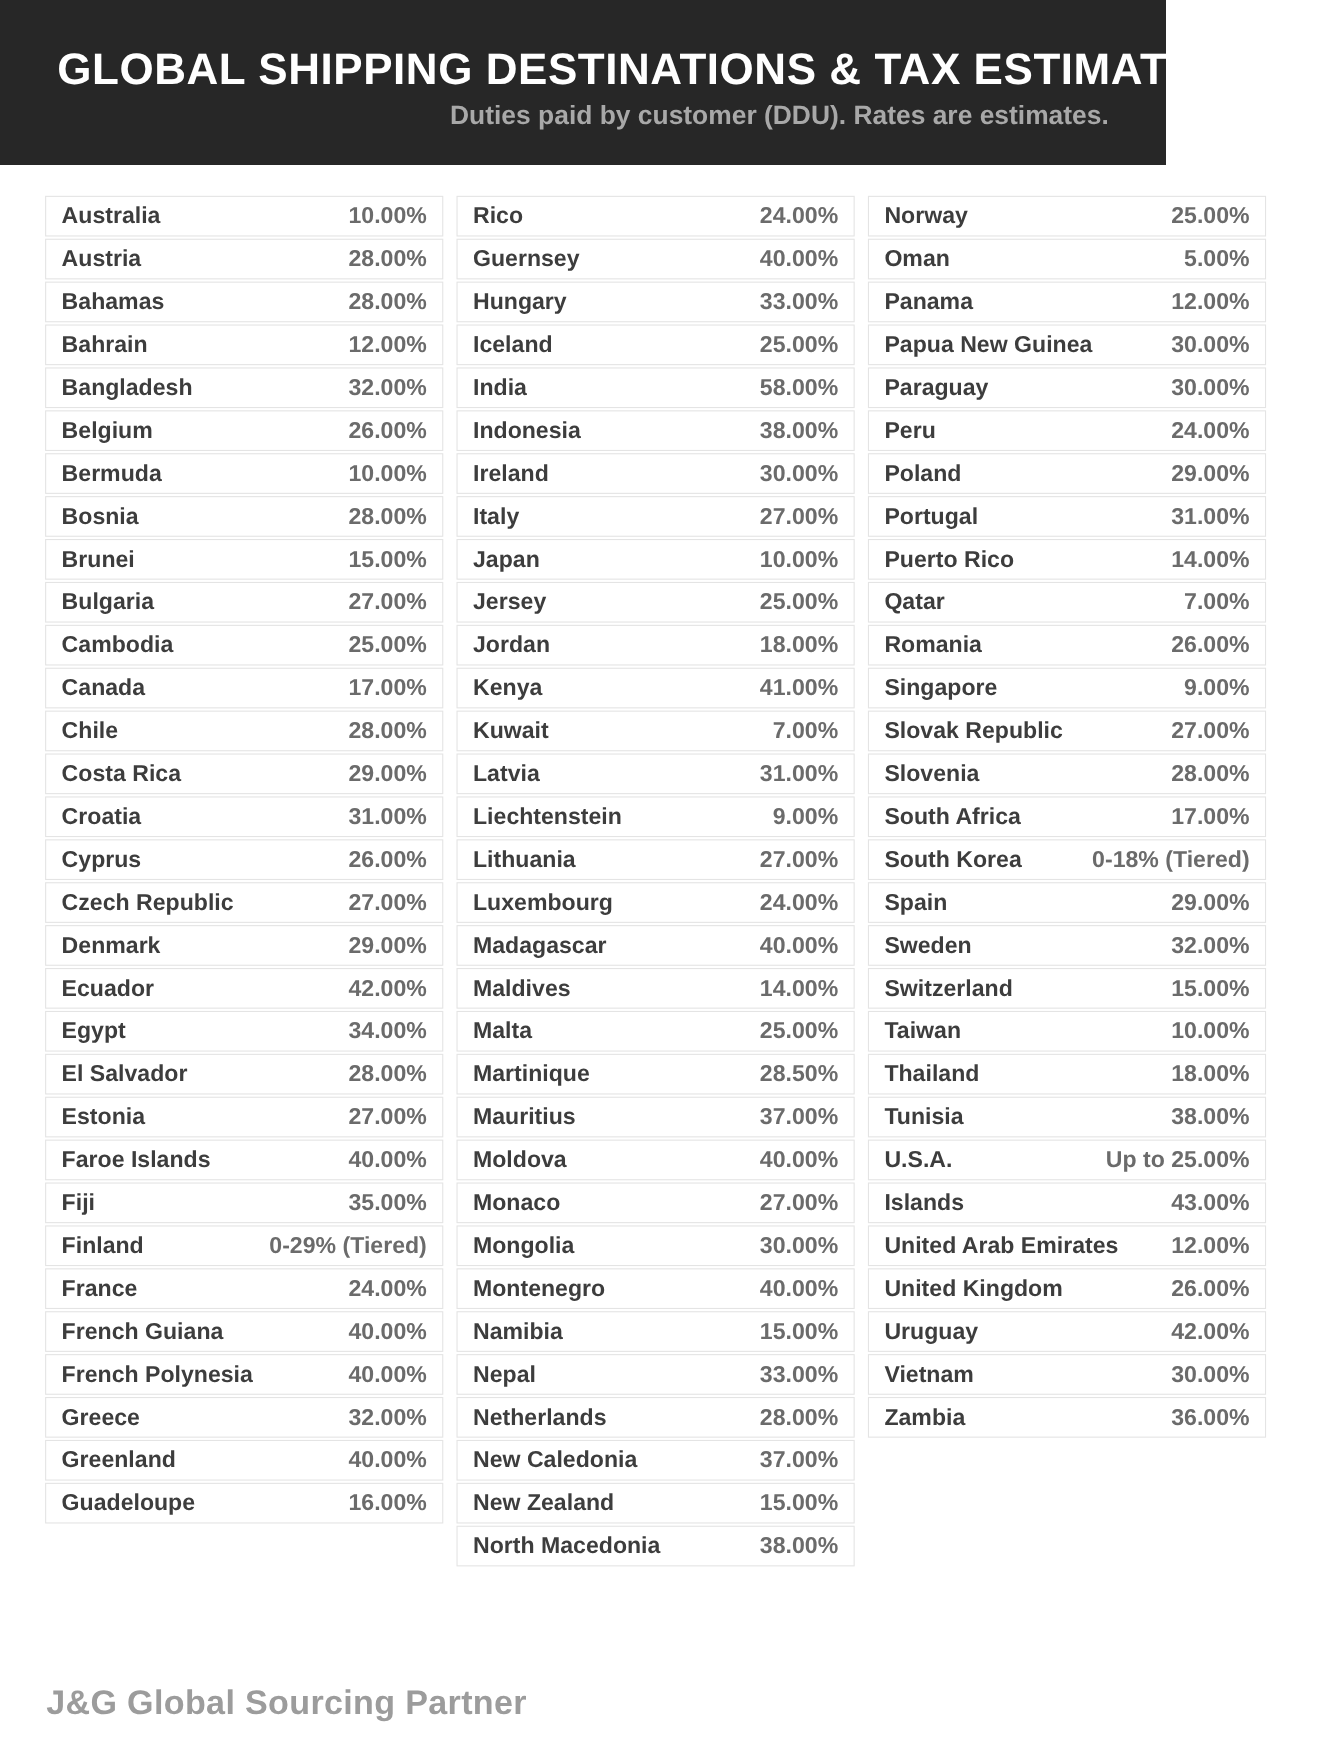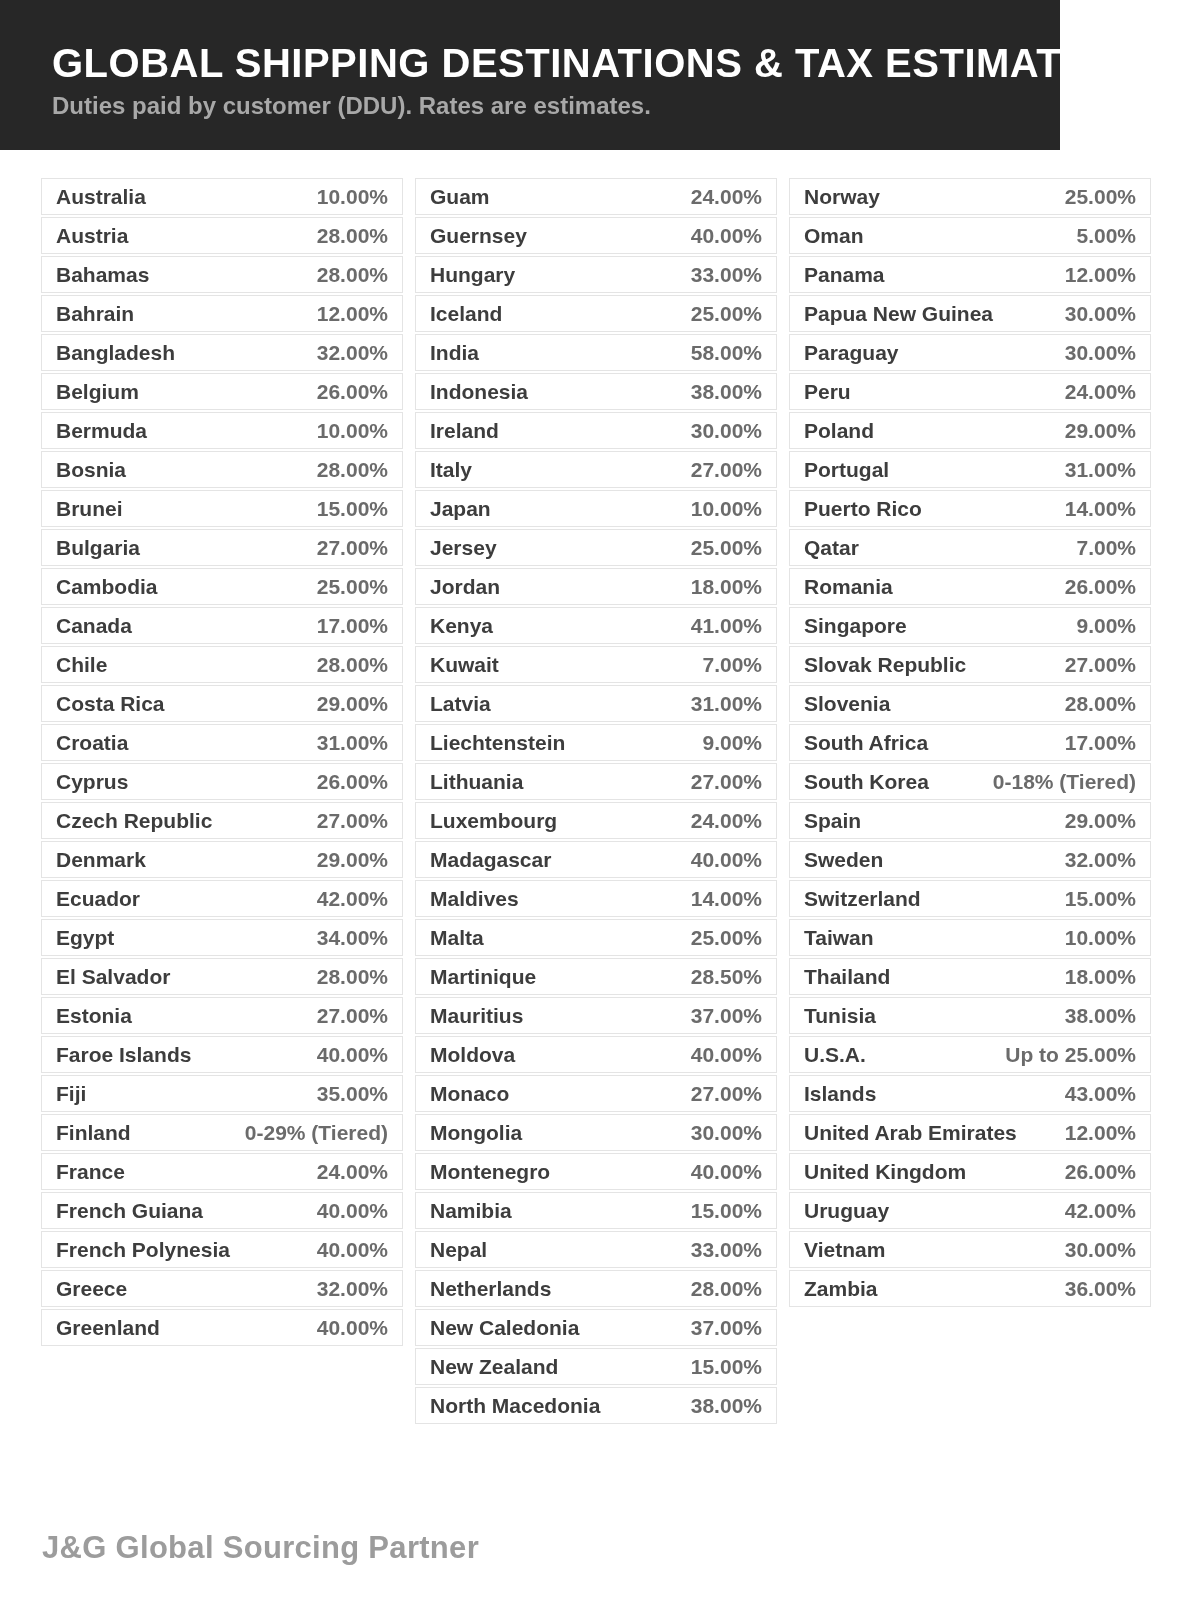--- a/index.html
+++ b/index.html
@@ -36,20 +36,21 @@
     letter-spacing:0.5px;
     line-height:1.15;
     white-space:nowrap;
   }
   .banner p{
     margin:7px 0 0 0;
     color:var(--subtitle-color);
     font-size:24px;
     font-weight:700;
     line-height:1.1;
+    text-align:right;
   }
   .columns{
     position:absolute;
     left:41px;top:178px;
     width:1111px;
     display:flex;
     gap:12px;
     align-items:flex-start;
   }
   .col{
@@ -221,24 +222,28 @@
     <span class="rate">40.00%</span>
   </div>
       <div class="row">
     <span class="country">Greece</span>
     <span class="rate">32.00%</span>
   </div>
       <div class="row">
     <span class="country">Greenland</span>
     <span class="rate">40.00%</span>
   </div>
+      <div class="row">
+    <span class="country">Guadeloupe</span>
+    <span class="rate">16.00%</span>
+  </div>
     </section>
   <section class="col">
       <div class="row">
-    <span class="country">Guam</span>
+    <span class="country">Rico</span>
     <span class="rate">24.00%</span>
   </div>
       <div class="row">
     <span class="country">Guernsey</span>
     <span class="rate">40.00%</span>
   </div>
       <div class="row">
     <span class="country">Hungary</span>
     <span class="rate">33.00%</span>
   </div>

